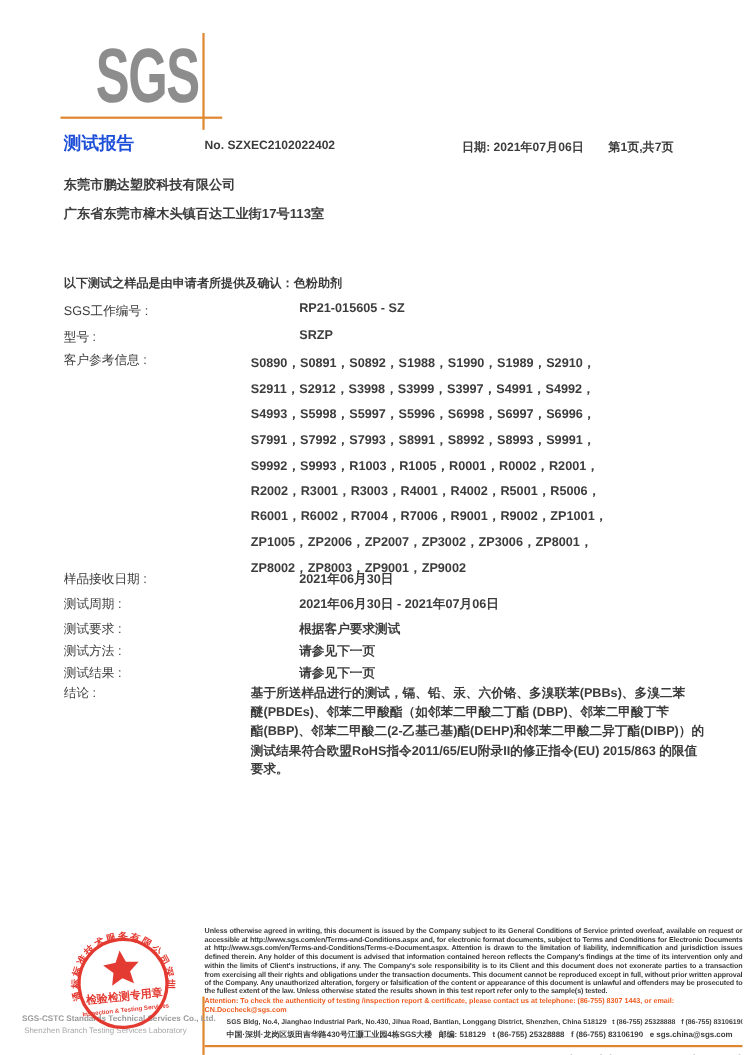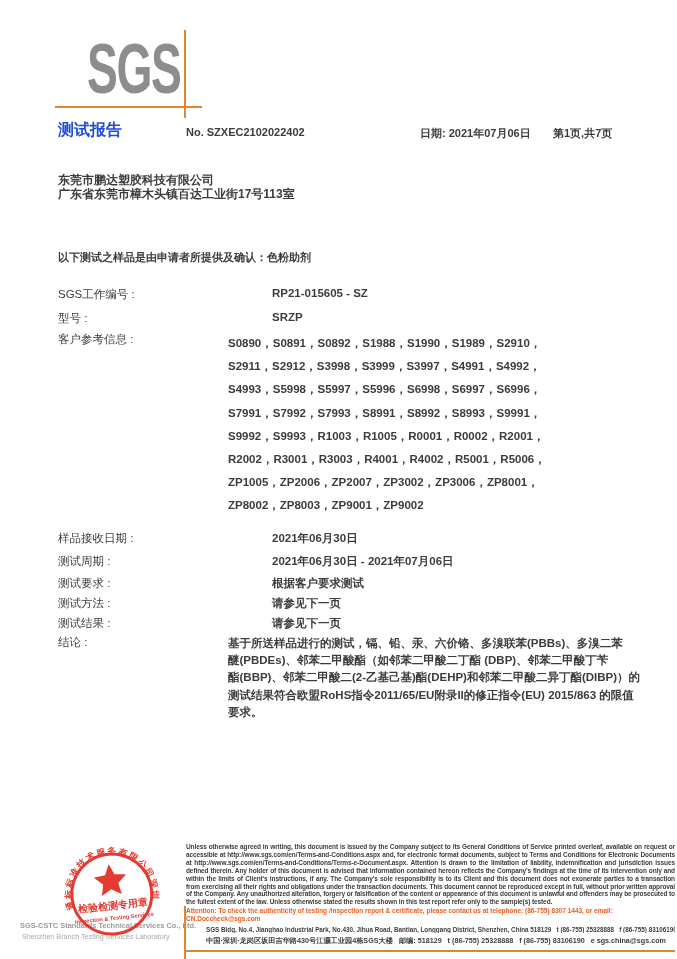--- a/index.html
+++ b/index.html
@@ -18,26 +18,26 @@
   .logo-hline{position:absolute;left:55px;top:106px;width:147px;height:2px;background:#e0862e;}
   .logo-vline{position:absolute;left:184px;top:30px;width:2px;height:88px;background:#e0862e;}
 
   
   .doc-title{position:absolute;left:58px;top:120px;font-size:16px;font-weight:bold;color:#1d4ed8;}
   .report-no{position:absolute;left:186px;top:126px;font-size:11px;font-weight:bold;}
   .report-date{position:absolute;left:420px;top:126px;font-size:11px;font-weight:bold;}
   .page-ind{position:absolute;left:553px;top:126px;font-size:11px;font-weight:bold;}
 
   
-  .applicant-company{position:absolute;left:58px;top:160px;font-size:12px;font-weight:bold;margin-top:12px;}
+  .applicant-company{position:absolute;left:58px;top:160px;font-size:12px;font-weight:bold;}
   .applicant-address{position:absolute;left:58px;top:186px;font-size:12px;font-weight:bold;}
 
   
   .intro{position:absolute;left:58px;top:250px;font-size:11px;font-weight:bold;}
-  .row{position:absolute;left:58px;display:flex;align-items:flex-start;margin-top:12px;}
+  .row{position:absolute;left:58px;display:flex;align-items:flex-start;}
   .row .lbl{width:170px;flex:0 0 170px;font-size:11.5px;font-weight:normal;}
   .row .val{font-size:11.5px;font-weight:bold;padding-left:44px;}
   .val-lines div{font-size:11.5px;font-weight:bold;line-height:23.2px;}
   .concl-lines{width:425px;}
   .concl-lines div{font-size:11.5px;font-weight:bold;line-height:17.2px;}
 
   
   .stamp{position:absolute;left:57px;top:840px;z-index:2;opacity:.9;transform:rotate(-6deg);}
   .company-en-1{position:absolute;left:20px;top:921px;font-size:7.4px;font-weight:bold;color:#9b9b9b;z-index:1;white-space:nowrap;}
   .company-en-2{position:absolute;left:22px;top:932px;font-size:7.2px;color:#a8a8a8;z-index:1;white-space:nowrap;}
@@ -78,20 +78,21 @@
 </div>
 <div class="row" style="top:320px">
   <span class="lbl">客户参考信息 :</span>
   <span class="val-lines">
     <div>S0890，S0891，S0892，S1988，S1990，S1989，S2910，</div>
     <div>S2911，S2912，S3998，S3999，S3997，S4991，S4992，</div>
     <div>S4993，S5998，S5997，S5996，S6998，S6997，S6996，</div>
     <div>S7991，S7992，S7993，S8991，S8992，S8993，S9991，</div>
     <div>S9992，S9993，R1003，R1005，R0001，R0002，R2001，</div>
     <div>R2002，R3001，R3003，R4001，R4002，R5001，R5006，</div>
+    <div>R6001，R6002，R7004，R7006，R9001，R9002，ZP1001，</div>
     <div>ZP1005，ZP2006，ZP2007，ZP3002，ZP3006，ZP8001，</div>
     <div>ZP8002，ZP8003，ZP9001，ZP9002</div>
   </span>
 </div>
 <div class="row" style="top:519px">
   <span class="lbl">样品接收日期 :</span>
   <span class="val">2021年06月30日</span>
 </div>
 <div class="row" style="top:542px">
   <span class="lbl">测试周期 :</span>

